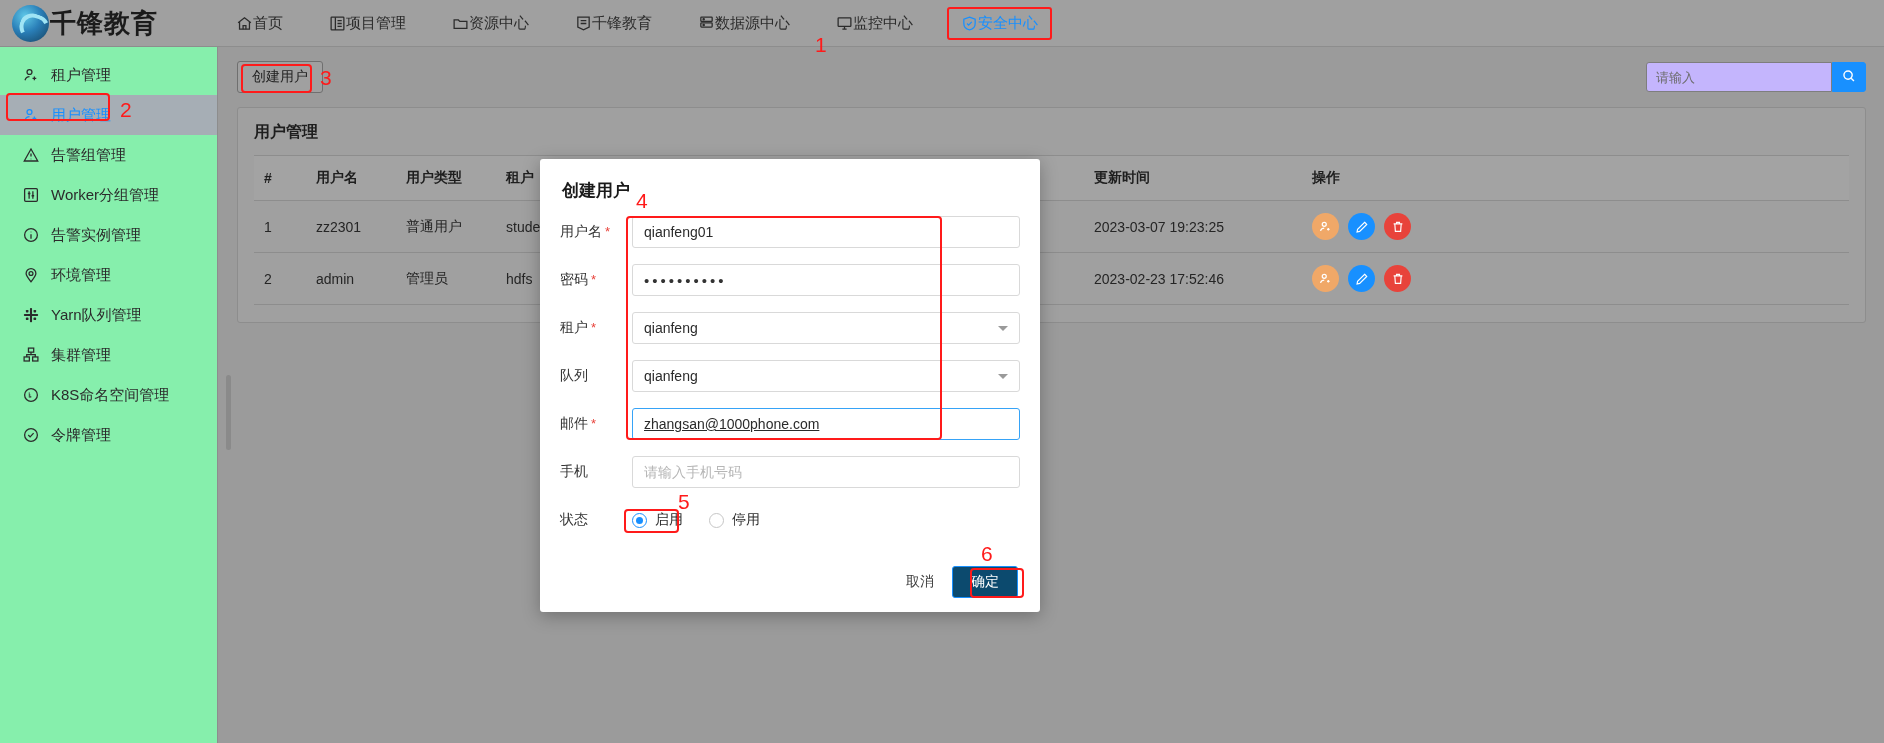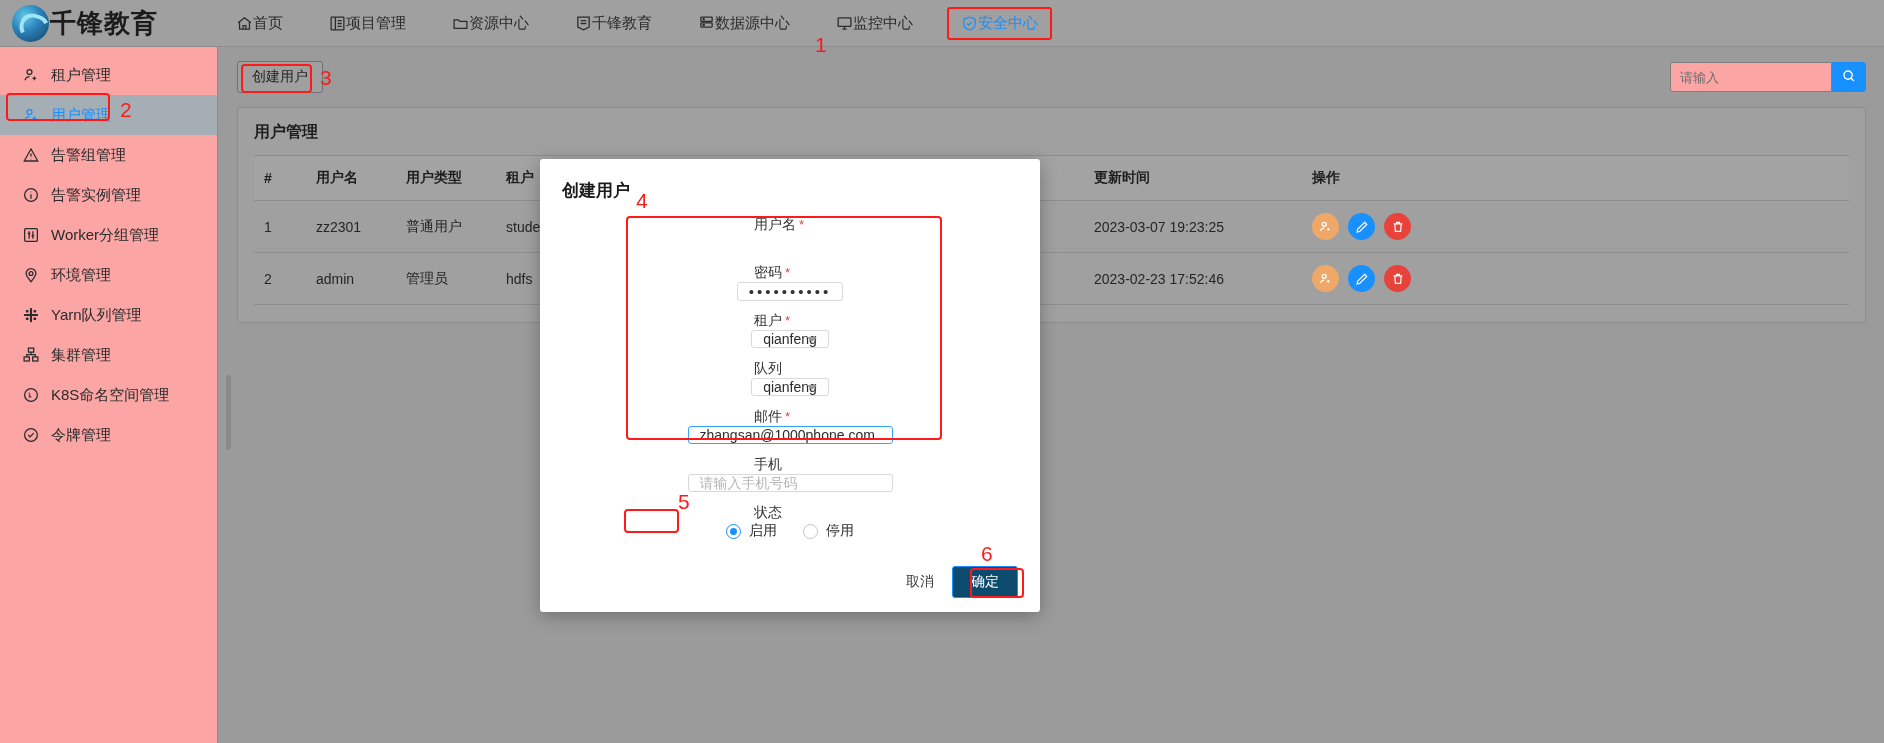--- a/index.html
+++ b/index.html
@@ -56,21 +56,21 @@
     margin-right: 16px; gap: 26px; font-size: 15px; color: #2b2b2b;
     white-space: nowrap;
   }
   .hr-item { display: flex; align-items: center; gap: 7px; cursor: pointer; }
   .caret { width: 0; height: 0; border-left: 5px solid transparent; border-right: 5px solid transparent; border-top: 6px solid #3a3a3a; }
 
   
   .sidebar {
     position: absolute; top: 47px; left: 0;
     width: 218px; height: 696px;
-    background: #fca5a5;
+    background: #86efac;
     border-right: 1px solid #8d8d8d;
     padding-top: 8px;
   }
   .side-item {
     display: flex; align-items: center; gap: 11px;
     height: 40px; padding-left: 22px;
     color: #2b2b2b; cursor: pointer; font-size: 15px; white-space: nowrap;
   }
   .side-item.active { background: #a6aeb5; color: #1890ff; }
   .side-icon { width: 18px; height: 18px; flex: none; }
@@ -87,21 +87,21 @@
   .toolbar {
     height: 60px; display: flex; align-items: center;
     padding: 0 18px; position: relative;
   }
   .btn-create {
     background: #a0a0a0; border: 1px solid #6f6f6f; border-radius: 3px;
     padding: 6px 14px; font-size: 14px; color: #1f1f1f; cursor: pointer;
   }
   .search-wrap { margin-left: auto; display: flex; align-items: center; }
   .search-input {
-    width: 162px; height: 30px; background: #fca5a5;
+    width: 186px; height: 30px; background: #c4b5fd;
     border: 1px solid #7e7e7e; border-radius: 3px 0 0 3px;
     padding: 0 9px; font-size: 13px; color: #222; outline: none;
     font-family: "Liberation Sans", sans-serif;
   }
   .search-input::placeholder { color: #6d6d6d; }
   .search-btn {
     width: 34px; height: 30px; background: #1890ff; border: 1px solid #1890ff;
     border-radius: 0 3px 3px 0; display: flex; align-items: center; justify-content: center;
     cursor: pointer;
   }
@@ -141,32 +141,32 @@
   
   .modal {
     position: absolute; left: 540px; top: 159px;
     width: 500px; height: 453px;
     background: #fff; border-radius: 3px;
     box-shadow: 0 4px 18px rgba(0,0,0,.28);
     z-index: 30;
   }
   .modal-title { font-size: 17px; font-weight: bold; color: #1a1a1a; padding: 20px 22px 4px 22px; }
   .modal-body { padding: 10px 20px 0 20px; }
-  .form-row { display: flex; align-items: center; margin-bottom: 16px; height: 32px; flex-direction: column; }
+  .form-row { display: flex; align-items: center; margin-bottom: 16px; height: 32px; }
   .form-label {
     width: 72px; flex: none; font-size: 14px; color: #333; text-align: left;
   }
   .req { color: #e8433b; font-size: 13px; margin-left: 3px; }
   .form-ctrl {
     flex: 1; height: 32px; border: 1px solid #d9d9d9; border-radius: 3px;
     background: #fff; display: flex; align-items: center;
     padding: 0 11px; font-size: 14px; color: #2b2b2b;
     position: relative;
   }
-  .form-ctrl.focused { border-color: #36a3f7; }
+  .form-ctrl.focused { border-color: #36a3f7; text-decoration: underline; }
   .form-ctrl input {
     border: none; outline: none; width: 100%; font-size: 14px; color: #2b2b2b;
     background: transparent; font-family: "Liberation Sans", sans-serif;
   }
   .form-ctrl input::placeholder { color: #b6b6b6; }
   .sel-caret {
     position: absolute; right: 11px; top: 50%; margin-top: -2px;
     width: 0; height: 0;
     border-left: 5px solid transparent; border-right: 5px solid transparent;
     border-top: 5px solid #9a9a9a;
@@ -325,36 +325,36 @@
           <path d="M12 4l9 16H3z"></path>
             <path d="M12 10v4M12 17v.6"></path>
         </svg>
       </span>
       <span>告警组管理</span>
     </div>
 
     <div class="side-item">
       <span class="side-icon">
         <svg viewBox="0 0 24 24" width="18" height="18" fill="none" stroke="#2b2b2b" stroke-width="1.7">
-          <circle cx="12" cy="12" r="8.5"></circle>
-            <path d="M12 11v6M12 7.6v.6"></path>
-        </svg>
-      </span>
-      <span>告警实例管理</span>
-    </div>
-
-    <div class="side-item">
-      <span class="side-icon">
-        <svg viewBox="0 0 24 24" width="18" height="18" fill="none" stroke="#2b2b2b" stroke-width="1.7">
           <rect x="3.5" y="3.5" width="17" height="17" rx="1.5"></rect>
           <path d="M9.5 7v10M14.5 7v10"></path>
             <path d="M7.8 10h3.4M12.8 13h3.4"></path>
         </svg>
       </span>
       <span>Worker分组管理</span>
+    </div>
+
+    <div class="side-item">
+      <span class="side-icon">
+        <svg viewBox="0 0 24 24" width="18" height="18" fill="none" stroke="#2b2b2b" stroke-width="1.7">
+          <circle cx="12" cy="12" r="8.5"></circle>
+            <path d="M12 11v6M12 7.6v.6"></path>
+        </svg>
+      </span>
+      <span>告警实例管理</span>
     </div>
 
     <div class="side-item">
       <span class="side-icon">
         <svg viewBox="0 0 24 24" width="18" height="18" fill="none" stroke="#2b2b2b" stroke-width="1.7">
           <path d="M12 21c4-5 6.5-8 6.5-11A6.5 6.5 0 005.5 10c0 3 2.5 6 6.5 11z"></path>
             <circle cx="12" cy="10" r="2.6"></circle>
         </svg>
       </span>
       <span>环境管理</span>
@@ -512,20 +512,23 @@
   </div>
 
   <div class="modal">
     <div class="modal-title">创建用户</div>
     <div class="modal-body">
 
       <div class="form-row">
         <div class="form-label">
           <span>用户名</span><span class="req">*</span>
         </div>
+        <div class="form-ctrl">
+          <input type="text" value="qianfeng01" style="">
+        </div>
       </div>
 
       <div class="form-row">
         <div class="form-label">
           <span>密码</span><span class="req">*</span>
         </div>
         <div class="form-ctrl">
           <span class="dots">••••••••••</span>
         </div>
       </div>

